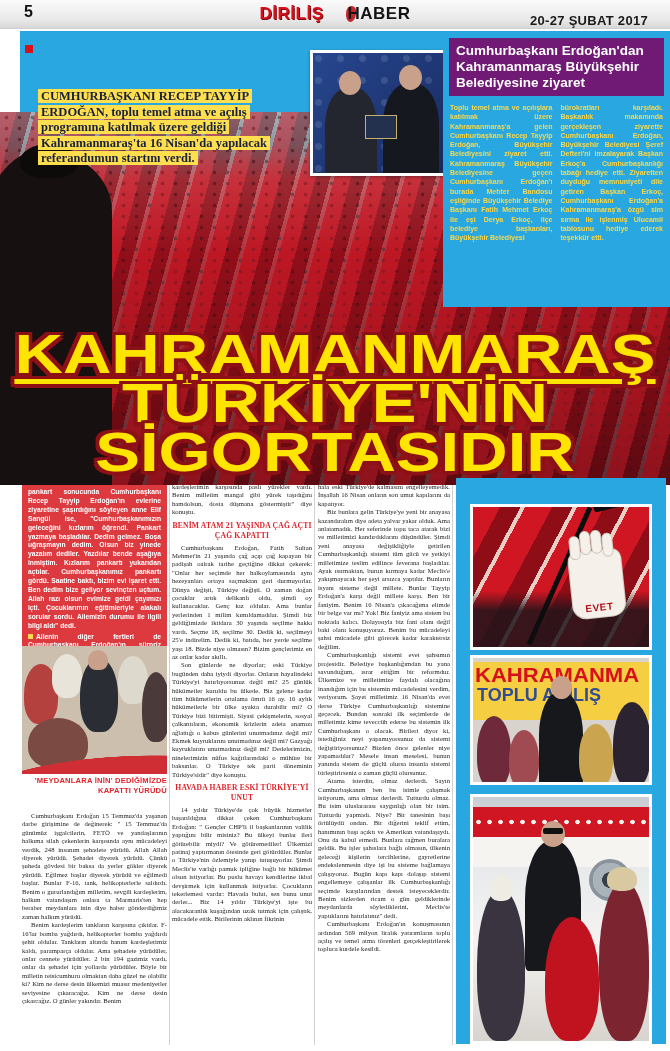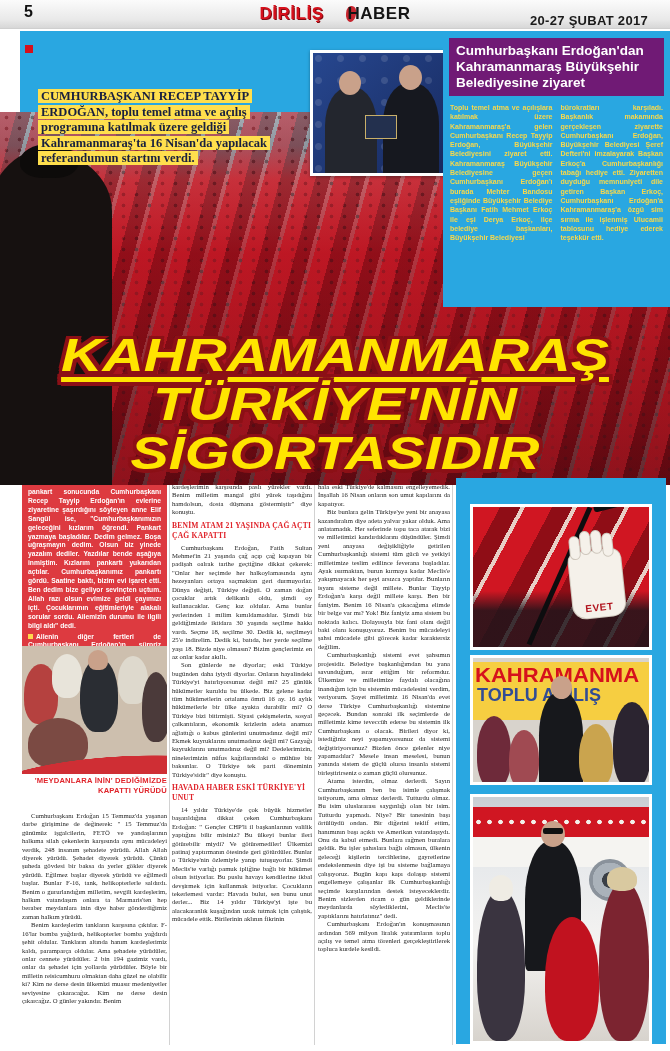--- a/index.html
+++ b/index.html
@@ -39,23 +39,23 @@
   .meeting{position:absolute;left:310px;top:50px;width:133px;height:120px;z-index:2;background:#1d3a7e;
            border:3px solid #fff;box-shadow:0 1px 3px rgba(0,0,0,.35);overflow:hidden;}
   .meeting .wall{position:absolute;inset:0;background:
       radial-gradient(circle at 25% 25%, rgba(255,255,255,.12) 0 3px, rgba(0,0,0,0) 4px),
       linear-gradient(135deg,#27478f 0%,#17295e 100%);background-size:22px 22px,auto;}
   .person{position:absolute;border-radius:45% 45% 0 0;}
   .head{position:absolute;background:#c9a18a;border-radius:50%;}
   .plaque{position:absolute;left:52px;top:62px;width:30px;height:22px;background:#23304e;border:1px solid #c9b06a;}
   
   .headline{position:absolute;left:55px;top:330px;width:560px;z-index:3;text-align:center;
-            font-weight:bold;color:#ffe400;line-height:49px;font-size:47px;letter-spacing:0;
+            font-weight:bold;color:#ffe400;line-height:49px;font-size:55px;letter-spacing:0;
             text-shadow:-3px -3px 0 #8c1016,3px -3px 0 #8c1016,-3px 3px 0 #8c1016,3px 3px 0 #8c1016,
-                        -3px 0 0 #8c1016,3px 0 0 #8c1016,0 -3px 0 #8c1016,0 4px 0 #8c1016;font-style:italic;}
+                        -3px 0 0 #8c1016,3px 0 0 #8c1016,0 -3px 0 #8c1016,0 4px 0 #8c1016;}
   .headline .hline{display:block;transform:scaleX(1.22);transform-origin:center;white-space:nowrap;}
   .headline .u{text-decoration:underline;text-decoration-thickness:5px;text-underline-offset:6px;}
   
   .visit{position:absolute;left:443px;top:31px;width:227px;height:276px;z-index:2;background:#29a7e1;}
   .visit-head{margin:7px 6px 4px 6px;background:#701a75;color:#fff;font-weight:bold;
               font-size:13.5px;line-height:16px;padding:5px 7px;}
   .visit-cols{display:flex;gap:8px;padding:3px 7px 0 7px;}
   .visit-col{width:104px;color:#f7d84c;font-weight:bold;font-size:7px;line-height:9.3px;
              text-align:justify;}
   
@@ -69,21 +69,21 @@
   .blob{position:absolute;border-radius:50% 50% 40% 40%;}
   .swoosh{position:absolute;left:0;bottom:0;width:100%;height:58px;
           background:radial-gradient(ellipse 170% 130% at 92% 175%, #ffffff 57%, #cf2e34 57.5% 82%, rgba(0,0,0,0) 82.5%);}
   .subhead{color:#e0242b;font-weight:bold;font-size:7.6px;line-height:10px;letter-spacing:.2px;}
   .sh-meydan{position:absolute;left:22px;top:776px;width:145px;text-align:right;}
   .body-col{position:absolute;top:483px;height:568px;overflow:hidden;
             font-family:"Liberation Serif",serif;font-size:6.7px;line-height:8.4px;
             color:#1f1f1f;text-align:justify;}
   .body-col p{margin:0;text-indent:9px;}
   .body-col p.noind{text-indent:0;}
-  .body-col .subhead{text-align:left;margin:4px 0 3px 0;text-indent:0;}
+  .body-col .subhead{text-align:center;margin:4px 0 3px 0;text-indent:0;}
   #col1body{left:22px;top:812px;width:145px;height:239px;}
   #col2{left:172px;width:140px;}
   #col3{left:318px;width:132px;}
   .rule{position:absolute;top:483px;height:562px;width:1px;background:#d2d2d2;}
   
   .rpanel{position:absolute;left:456px;top:478px;width:210px;height:566px;background:#29a7e1;z-index:2;}
   .rphoto{position:absolute;left:14px;width:182px;border:3px solid #fff;box-sizing:border-box;overflow:hidden;}
   #rp1{top:26px;height:146px;
        background:
          linear-gradient(0deg, rgba(30,20,26,.85) 0 26%, rgba(0,0,0,0) 40%),

